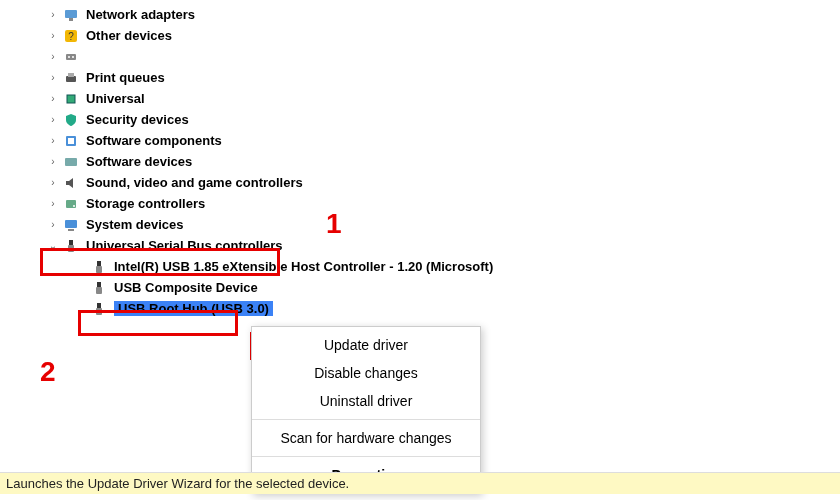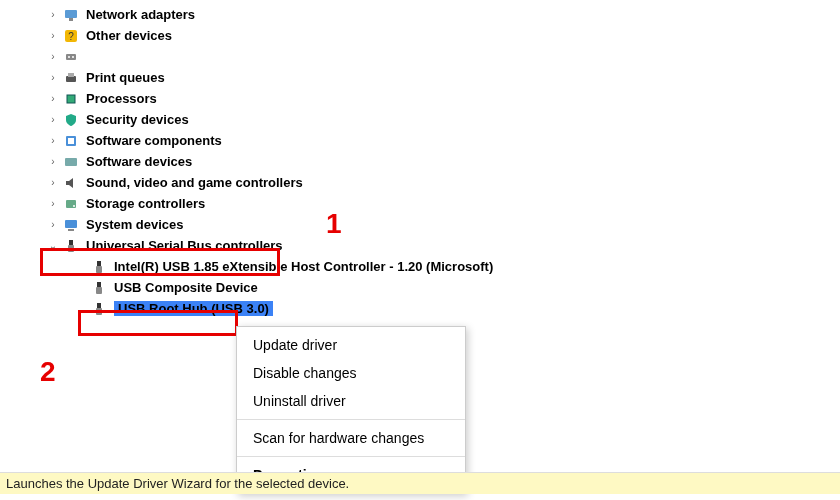--- a/index.html
+++ b/index.html
@@ -142,21 +142,21 @@
     <span class="label">Print queues</span>
   </div>
 
   <div class="item lvl1">
     <span class="chev">›</span>
     <span class="icon">
       <svg width="16" height="16">
           <rect x="4" y="4" width="8" height="8" fill="#3a7" stroke="#155" stroke-width="1"></rect>
         </svg>
     </span>
-    <span class="label">Processors</span>
+    <span class="label">Universal</span>
   </div>
 
   <div class="item lvl1">
     <span class="chev">›</span>
     <span class="icon">
       <svg width="16" height="16">
           <path d="M8 2 L13 4 V8 C13 12 8 14 8 14 C8 14 3 12 3 8 V4 Z" fill="#2a8"></path>
         </svg>
     </span>
     <span class="label">Security devices</span>
@@ -259,21 +259,21 @@
 </div>
 
 <div class="highlight-box" style="left:40px; top:248px; width:240px; height:28px;"></div>
 <div class="highlight-box" style="left:78px; top:310px; width:160px; height:26px;"></div>
 <div class="highlight-box" style="left:250px; top:332px; width:150px; height:28px;"></div>
 
 <div class="annotation" style="left:326px; top:208px;">1</div>
 <div class="annotation" style="left:40px; top:356px;">2</div>
 <div class="annotation" style="left:430px; top:336px;">3</div>
 
-<div class="context-menu" style="left:236px; top:326px;">
+<div class="context-menu" style="left:251px; top:326px;text-align:center;">
   <div class="menu-item">
     <span>Update driver</span>
   </div>
   <div class="menu-item">
     <span>Disable changes</span>
   </div>
   <div class="menu-item">
     <span>Uninstall driver</span>
   </div>
   <div class="menu-sep"></div>

